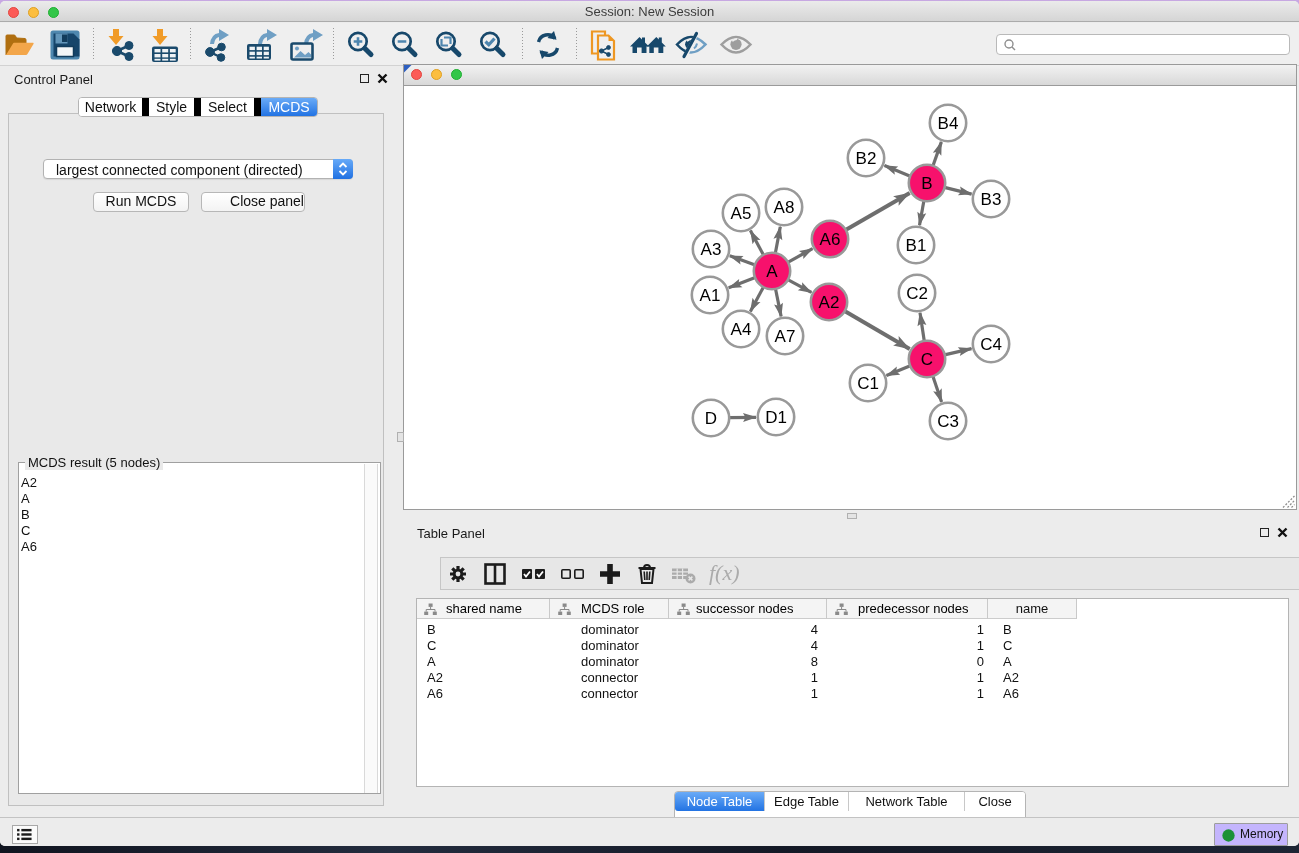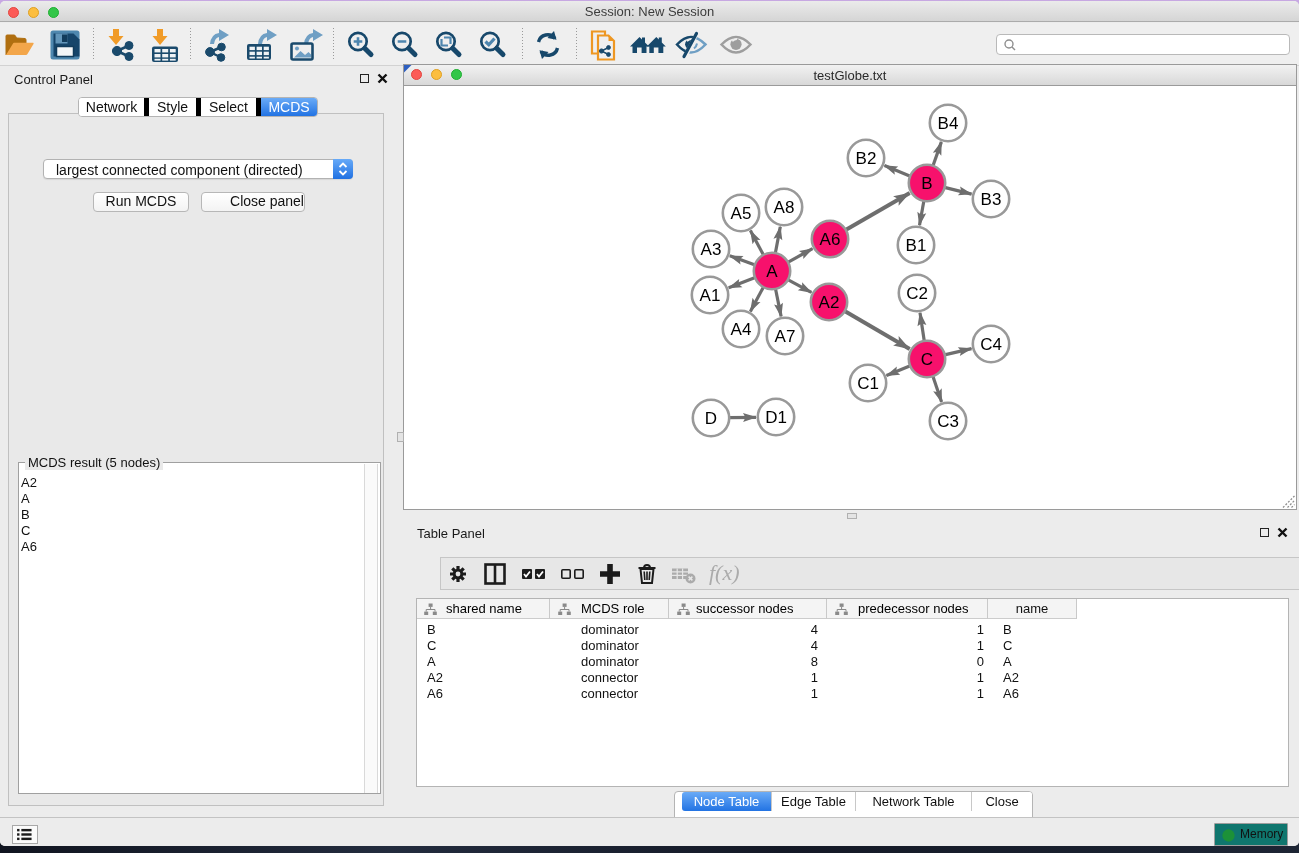--- a/index.html
+++ b/index.html
@@ -15,21 +15,21 @@
 #toolbar { position:absolute; left:0; top:22px; width:1299px; height:43px; background:#efefef; border-bottom:1px solid #d2d2d2; }
 .sep { position:absolute; top:5px; height:32px; width:1px; background-image:linear-gradient(#9a9a9a 33%, rgba(0,0,0,0) 0%); background-size:1px 3px; }
 .ticon { position:absolute; top:4px; }
 #searchbox { position:absolute; left:996px; top:11px; width:294px; height:21px; background:#fff; border:1px solid #b9b9b9; border-radius:4px; }
 #main { position:absolute; left:0; top:66px; width:1299px; height:750px; }
 
 #cp-title { position:absolute; left:14px; top:5px; font-size:13px; color:#1a1a1a; }
 #cp-float { position:absolute; left:360px; top:7px; width:9px; height:9px; border:1.5px solid #222; }
 #cp-close { position:absolute; left:377px; top:6px; width:11px; height:11px; }
 #cp-tabs { position:absolute; left:78px; top:30px; height:20px; display:flex; border:1px solid #b4b4b4; border-radius:4px; background:#fff; }
-#cp-tabs .tab { height:18px; line-height:18px; font-size:14px; color:#111; text-align:center; border-right:5px solid #000000; background:#fff; }
+#cp-tabs .tab { height:18px; line-height:18px; font-size:14px; color:#111; text-align:center; border-right:7px solid #000000; background:#fff; }
 #cp-tabs .tab:first-child { border-radius:3px 0 0 3px; }
 #cp-tabs .tab:last-child { border-right:none; border-radius:0 3px 3px 0; }
 #cp-tabs .tab.sel { background:linear-gradient(#6aabf7,#2273e3); color:#fff; }
 #cp-panel { position:absolute; left:8px; top:46px; width:376px; height:693px; background:#e9e9e9; border:1px solid #c0c0c0; }
 #opt-label { position:absolute; left:12px; top:70px; width:376px; text-align:center; font-size:14px; color:#111; }
 #dropdown { position:absolute; left:43px; top:92px; width:310px; height:20px; background:#fff; border:1px solid #b2b2b2; border-radius:4px; box-shadow:0 1px 1px rgba(0,0,0,0.08); }
 #dropdown .dtext { position:absolute; left:12px; top:2px; font-size:14px; color:#111; }
 #dropdown .stepper { position:absolute; right:-1px; top:-1px; width:20px; height:20px; border-radius:0 4px 4px 0; background:linear-gradient(#67aaf8,#2071e2); }
 .btn { position:absolute; height:20px; background:linear-gradient(#ffffff,#f3f3f3); border:1px solid #b7b7b7; border-radius:4px; font-size:14px; color:#111; text-align:center; }
 #mcds-box { position:absolute; left:18px; top:395px; width:363px; height:332px; border:1px solid #a0a0a0; background:#fff; }
@@ -51,29 +51,29 @@
 
 #tp-title { position:absolute; left:417px; top:459px; font-size:13px; color:#1a1a1a; }
 #tp-float { position:absolute; left:1260px; top:461px; width:9px; height:9px; border:1.5px solid #222; }
 #tp-close { position:absolute; left:1277px; top:460px; width:11px; height:11px; }
 #tp-toolbar { position:absolute; left:440px; top:490px; width:871px; height:33px; background:#e7e7e7; border:1px solid #c6c6c6; }
 #tp-table { position:absolute; left:416px; top:531px; width:873px; height:189px; background:#fff; border:1px solid #b4b4b4; }
 #tp-header { position:absolute; left:0; top:0; height:20px; background:#f4f4f4; border-bottom:1px solid #cccccc; }
 .hcell { position:absolute; top:0; height:20px; border-right:1px solid #c9c9c9; font-size:13px; color:#111; text-align:center; line-height:19px; }
 .trow { position:absolute; font-size:13px; color:#111; height:16px; line-height:16px; }
 
-#bt-tabs { position:absolute; left:674px; top:724px; height:33px; display:flex; border:1px solid #b4b4b4; border-radius:4px; background:#fff;padding-left:7px; }
+#bt-tabs { position:absolute; left:674px; top:724px; height:33px; display:flex; border:1px solid #b4b4b4; border-radius:4px; background:#fff; }
 #bt-tabs .tab { height:19px; line-height:19px; font-size:13px; color:#111; text-align:center; border-right:1px solid #c8c8c8; background:#fff; }
 #bt-tabs .tab:first-child { border-radius:3px 0 0 3px; }
 #bt-tabs .tab:last-child { border-right:none; border-radius:0 3px 3px 0; }
 #bt-tabs .tab.sel { background:linear-gradient(#6aabf7,#2273e3); color:#fff; }
 
 #statusbar { position:absolute; left:0; top:816px; width:1299px; height:29px; background:#ececec; border-top:1px solid #c3c3c3; }
 #sb-listbtn { position:absolute; left:12px; top:7px; width:26px; height:19px; background:#fbfbfb; border:1px solid #a8a8a8; }
-#sb-mem { position:absolute; left:1214px; top:5px; width:74px; height:23px; background:#0f766e; border:1px solid #9d9d9d; border-radius:1px; font-size:12px; color:#111; }
+#sb-mem { position:absolute; left:1214px; top:5px; width:74px; height:23px; background:#c4b5fd; border:1px solid #9d9d9d; border-radius:1px; font-size:12px; color:#111; }
 #desk-bottom { position:absolute; left:0; top:838px; width:1299px; height:15px; z-index:1; background:linear-gradient(90deg,#10141f,#232c3e 30%,#141926 60%,#1d2534); }
 </style>
 </head>
 <body>
 <div id="app">
 <div id="titlebar">
   <div class="tl t-red"></div>
       <div class="tl t-yel"></div>
       <div class="tl t-grn"></div>
   <div id="titletext">Session: New Session</div>
@@ -261,21 +261,20 @@
   </div>
 
   <div id="netwin">
     <svg style="position:absolute;left:0;top:0;z-index:5" width="8" height="8" viewBox="0 0 8 8">
           <path d="M0 0 L7.5 0 L0 7.5 Z" fill="#2e5fc0"></path>
         </svg>
     <div id="nw-title">
       <div class="tl t-red"></div>
           <div class="tl t-yel"></div>
           <div class="tl t-grn"></div>
-      <div id="nw-titletext">testGlobe.txt</div>
     </div>
 <svg id="graph" width="892" height="423" viewBox="0 0 892 423">
 <defs>
 <marker id="ah" markerUnits="userSpaceOnUse" markerWidth="15" markerHeight="11" refX="13.5" refY="5" orient="auto">
               <path d="M0.5 0.5 L14.5 5 L0.5 9.5 L3 5 Z" fill="#6e6e6e"></path>
             </marker>
 <marker id="ahb" markerUnits="userSpaceOnUse" markerWidth="18" markerHeight="13" refX="16.5" refY="6" orient="auto">
               <path d="M0.5 0.5 L17 6 L0.5 11.5 L4 6 Z" fill="#6e6e6e"></path>
             </marker>
 </defs>

